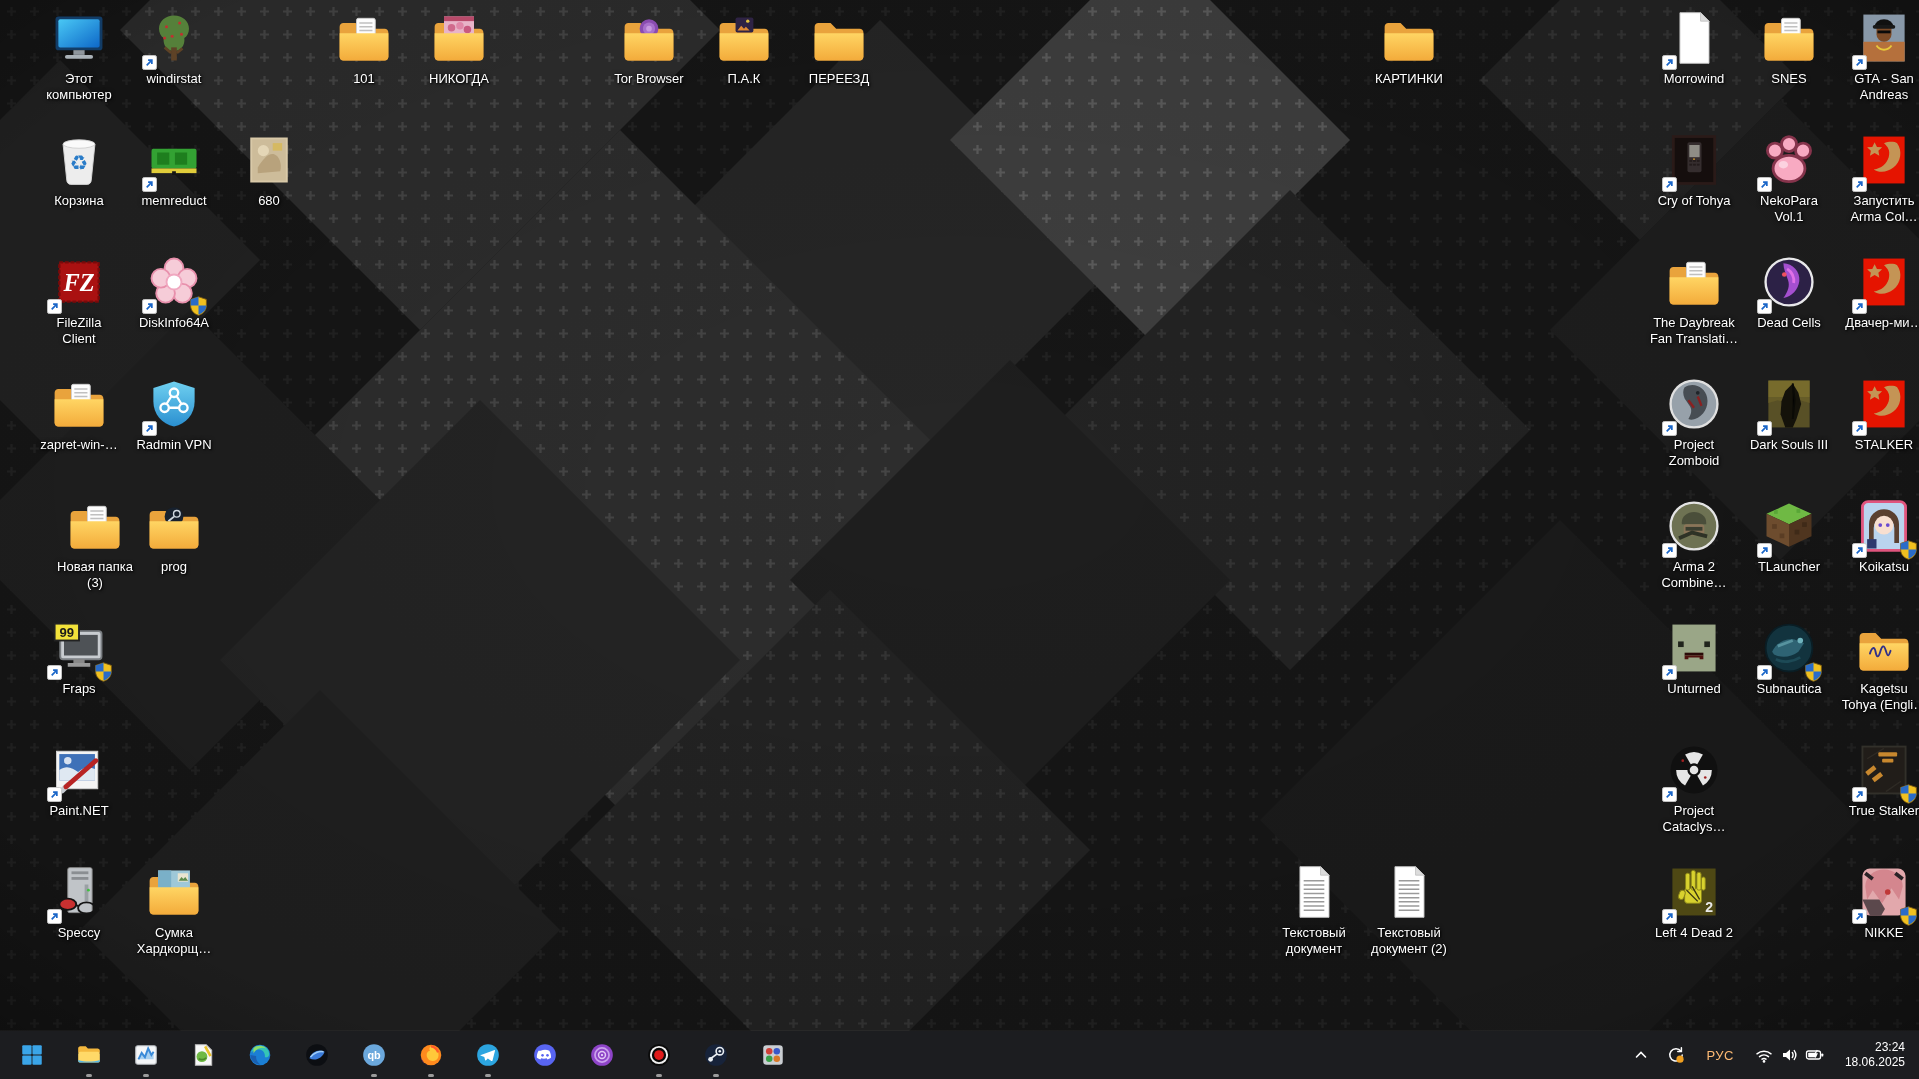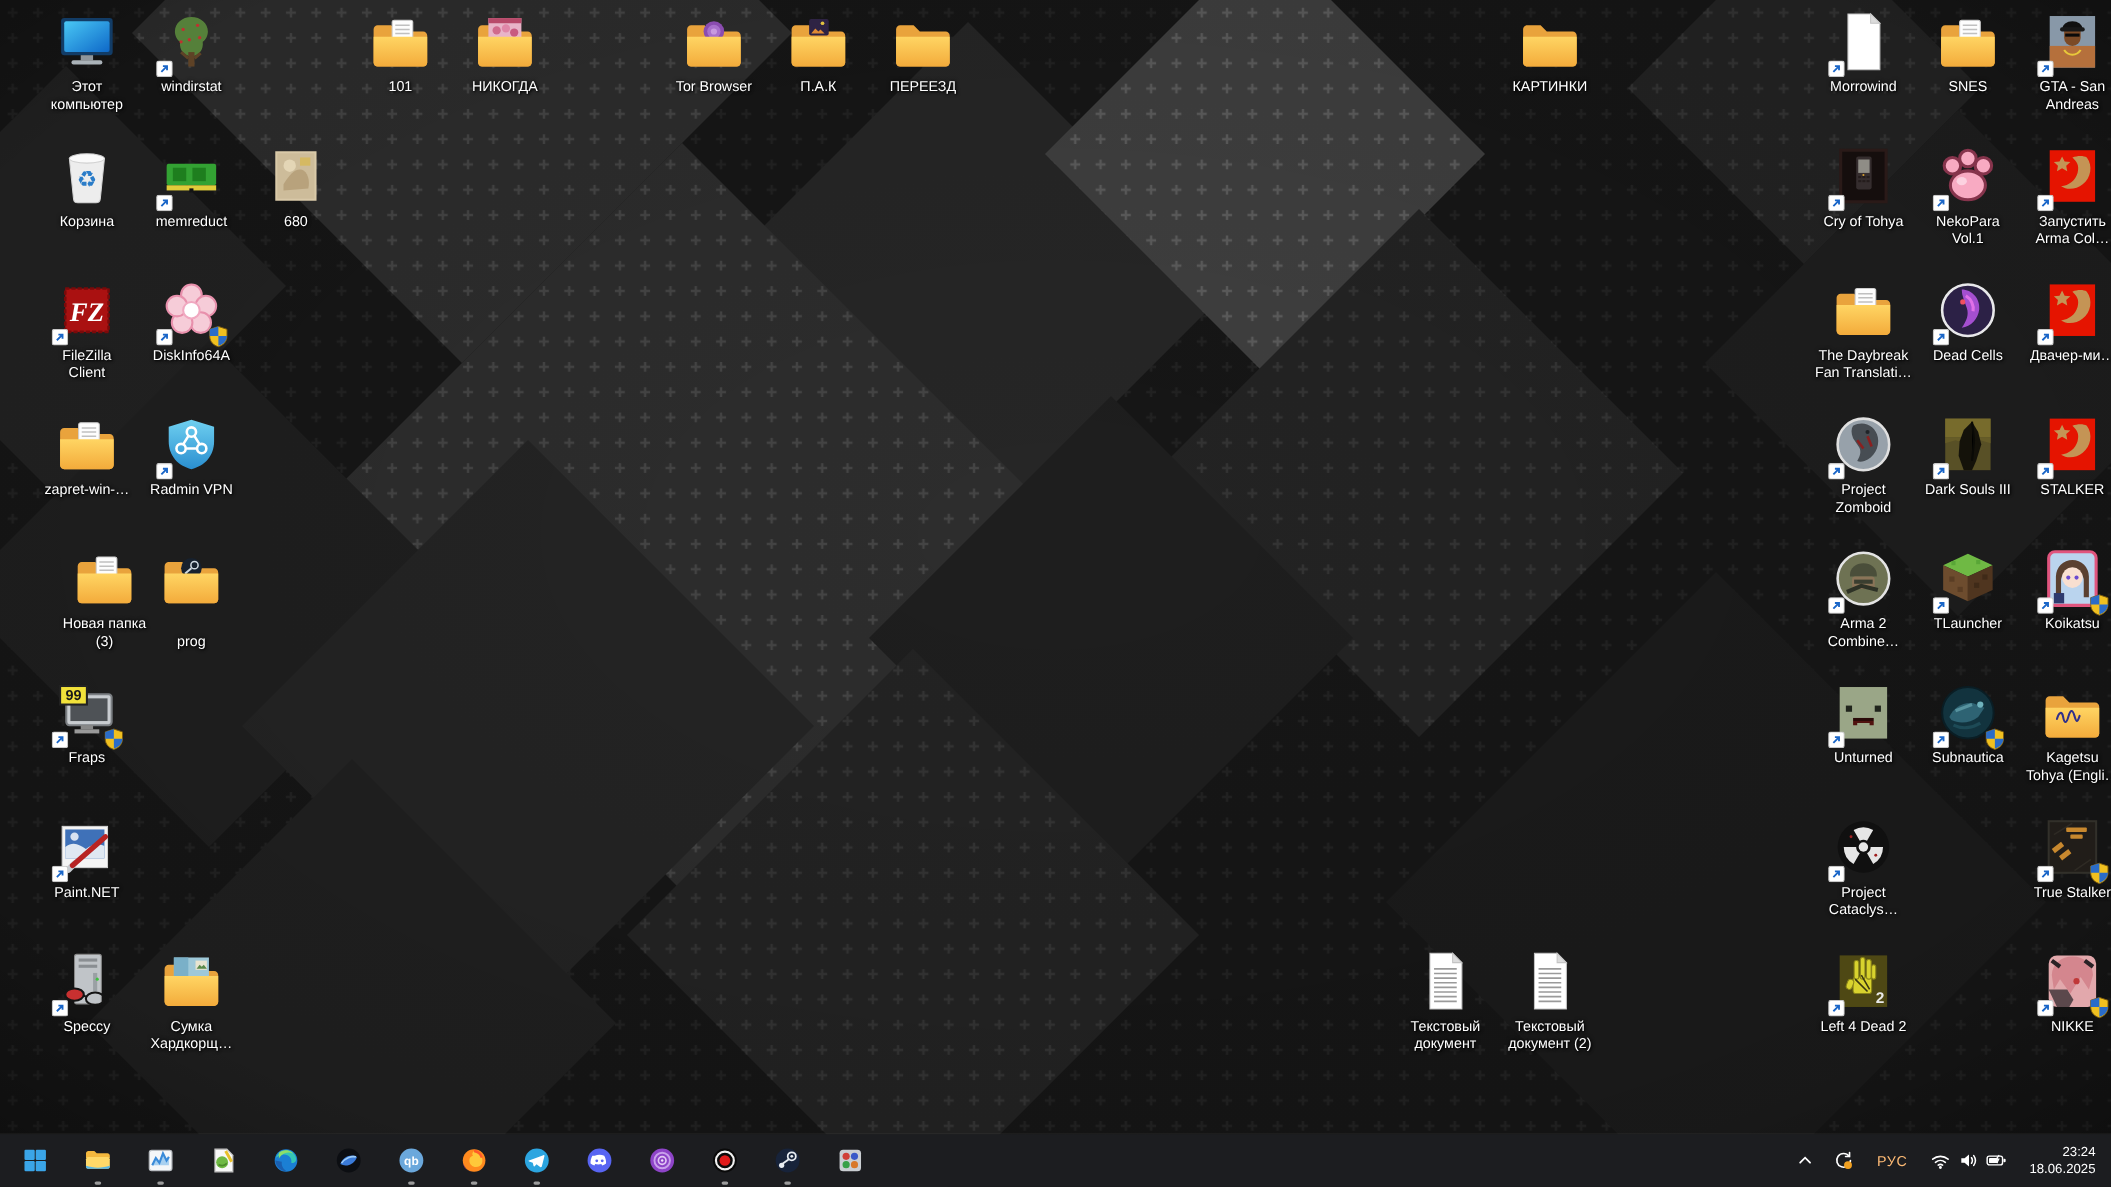--- a/index.html
+++ b/index.html
@@ -477,21 +477,21 @@
             <g stroke="#c0c0c0" stroke-width="1.5">
               <path d="M27 16h14M27 20h14M27 24h14"></path>
             </g>
             <path d="M6 27h52v25c0 2.2-1.8 4-4 4H10c-2.2 0-4-1.8-4-4z" fill="url(#gFolder)"></path>
           </svg></div>
         <div class="lbl">
           <div>Новая папка</div>
           <div>(3)</div>
         </div>
       </div>
-      <div class="di" style="left: 95px; top: 496px; gap: 16px;">
+      <div class="di" style="left: 95px; top: 496px;">
         <div class="ic"><svg viewBox="0 0 64 64" width="60" height="60">
             <path d="M6 20c0-2.2 1.8-4 4-4h13l6 6h25c2.2 0 4 1.8 4 4v26c0 2.2-1.8 4-4 4H10c-2.2 0-4-1.8-4-4z" fill="#e9a33c"></path>
             <circle cx="32" cy="22" r="10" fill="#17212e"></circle>
             <circle cx="35" cy="19" r="3.5" fill="none" stroke="#cfd8e0" stroke-width="1.5"></circle>
             <path d="M26 27l6-5" stroke="#cfd8e0" stroke-width="2"></path>
             <path d="M6 27h52v25c0 2.2-1.8 4-4 4H10c-2.2 0-4-1.8-4-4z" fill="url(#gFolder)"></path>
           </svg></div>
         <div class="lbl">
           <div>prog</div>
         </div>

